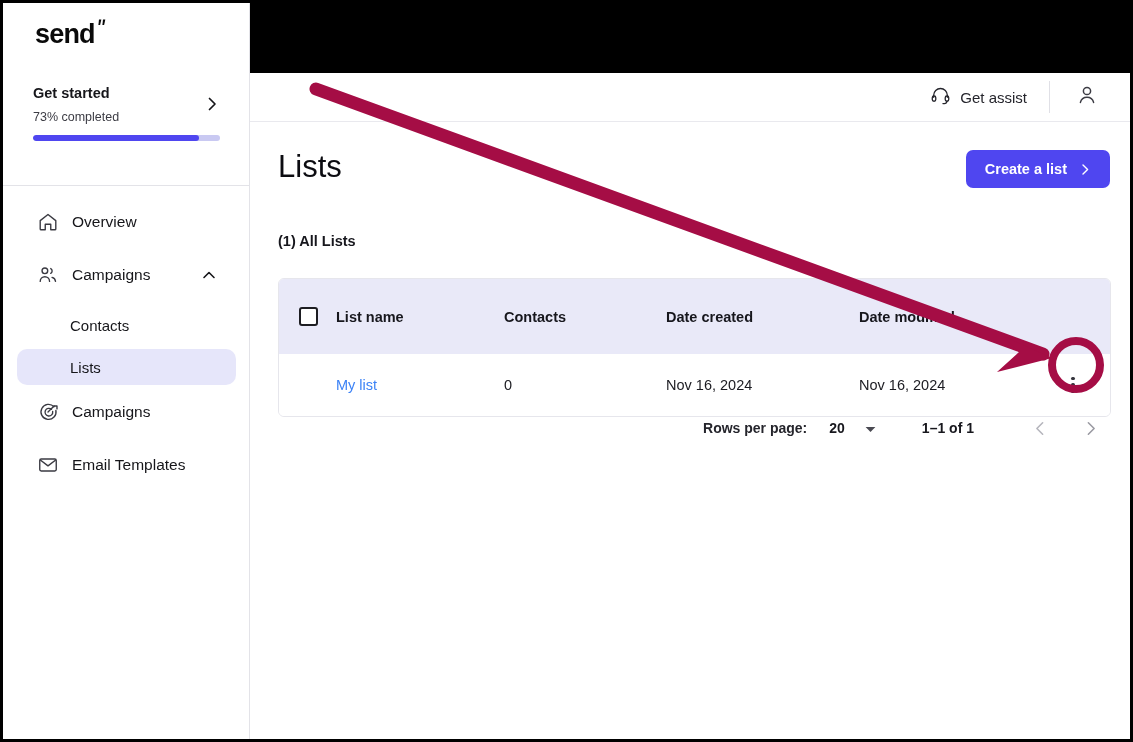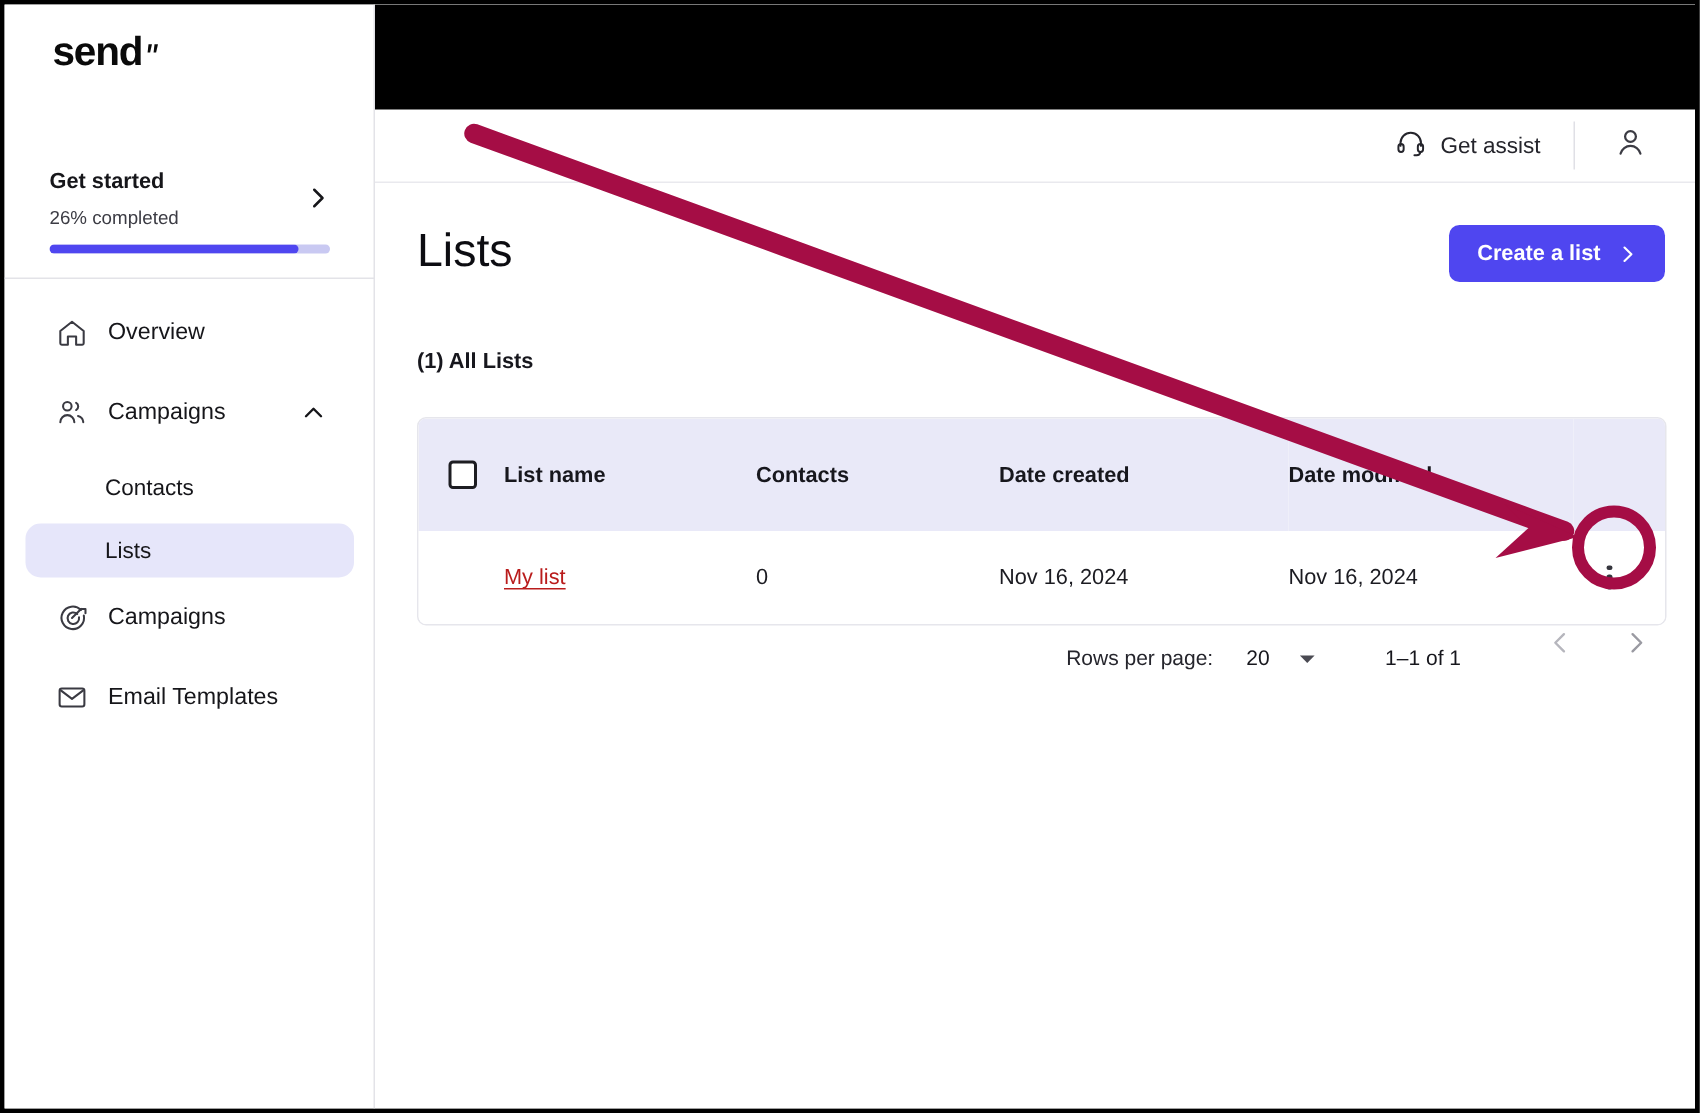--- a/index.html
+++ b/index.html
@@ -22,31 +22,31 @@
     position: absolute; left: 0; top: 0;
     width: 247px; height: 736px;
     background: #ffffff;
     border-right: 1px solid #e3e3e8;
   }
   #logo {
     position: absolute; left: 32px; top: 14px;
     font-size: 27px; font-weight: 700; color: #0a0a0a;
     letter-spacing: -0.8px;
     line-height: 34px;
-    display: flex; align-items: center;
+    display: flex; align-items: flex-start;
   }
   #logo .ticks {
     display: inline-block;
     margin-left: 1px;
     margin-top: 1px;
   }
   #logo .ticks svg { display: block; }
 
   #getstarted {
-    position: absolute; left: 0; top: 108px; width: 247px;
+    position: absolute; left: 0; top: 80px; width: 247px;
     padding: 0 30px;
   }
   #getstarted .gs-row {
     display: flex; align-items: center; justify-content: space-between;
   }
   #getstarted .gs-title {
     font-size: 14.5px; font-weight: 700; color: #16161a;
     line-height: 20px;
   }
   #getstarted .gs-sub {
@@ -180,34 +180,34 @@
     border-radius: 3px;
     background: #ffffff;
     cursor: pointer;
   }
   tbody tr { height: 62px; background: #ffffff; }
   tbody td {
     font-size: 14.5px; color: #1b1b21; padding: 0;
   }
   td.c-check { padding-left: 20px; }
   td.c-name a {
-    color: #b91c1c; text-decoration: underline;
+    color: #3b82f6; 
     text-underline-offset: 3px; cursor: pointer;
   }
   .kebab {
     width: 26px; height: 26px;
     display: flex; flex-direction: column; align-items: center; justify-content: center;
     gap: 3px; cursor: pointer; margin-left: auto; margin-right: 24px;
   }
   .kebab span { width: 3.4px; height: 3.4px; border-radius: 50%; background: #35353d; display:block; }
 
   #pagination {
     position: absolute; right: 22px; top: 288px;
-    display: flex; align-items: flex-end;
-    font-size: 14px; color: #25252c;
+    display: flex; align-items: center;
+    font-size: 14px; color: #25252c; font-weight: bold;
   }
   #pagination .rpp-label { color: #25252c; }
   #pagination .rpp-value {
     margin-left: 22px; display: flex; align-items: center; gap: 20px;
     cursor: pointer; color: #17171d;
   }
   #pagination .range { margin-left: 46px; color: #17171d; }
   #pagination .pg-btn {
     width: 36px; height: 36px; margin-left: 14px;
     display: flex; align-items: center; justify-content: center;
@@ -236,21 +236,21 @@
             <path d="M3 1.5 L5.3 1.5 L4.1 7 L2.4 7 Z" fill="#0a0a0a"></path>
             <path d="M7 1.5 L9.3 1.5 L8.1 7 L6.4 7 Z" fill="#0a0a0a"></path>
           </svg>
       </span>
     </div>
 
     <div id="getstarted">
       <div class="gs-row">
         <div>
           <div class="gs-title">Get started</div>
-          <div class="gs-sub">26% completed</div>
+          <div class="gs-sub">73% completed</div>
         </div>
         <div class="gs-chev">
           <svg width="16" height="16" viewBox="0 0 16 16" fill="none">
               <path d="M5.5 2.5 L11 8 L5.5 13.5" stroke="#16161a" stroke-width="1.7" stroke-linecap="round" stroke-linejoin="round"></path>
             </svg>
         </div>
       </div>
       <div id="progress-track">
         <div id="progress-fill" style="width:89%"></div>
       </div>

